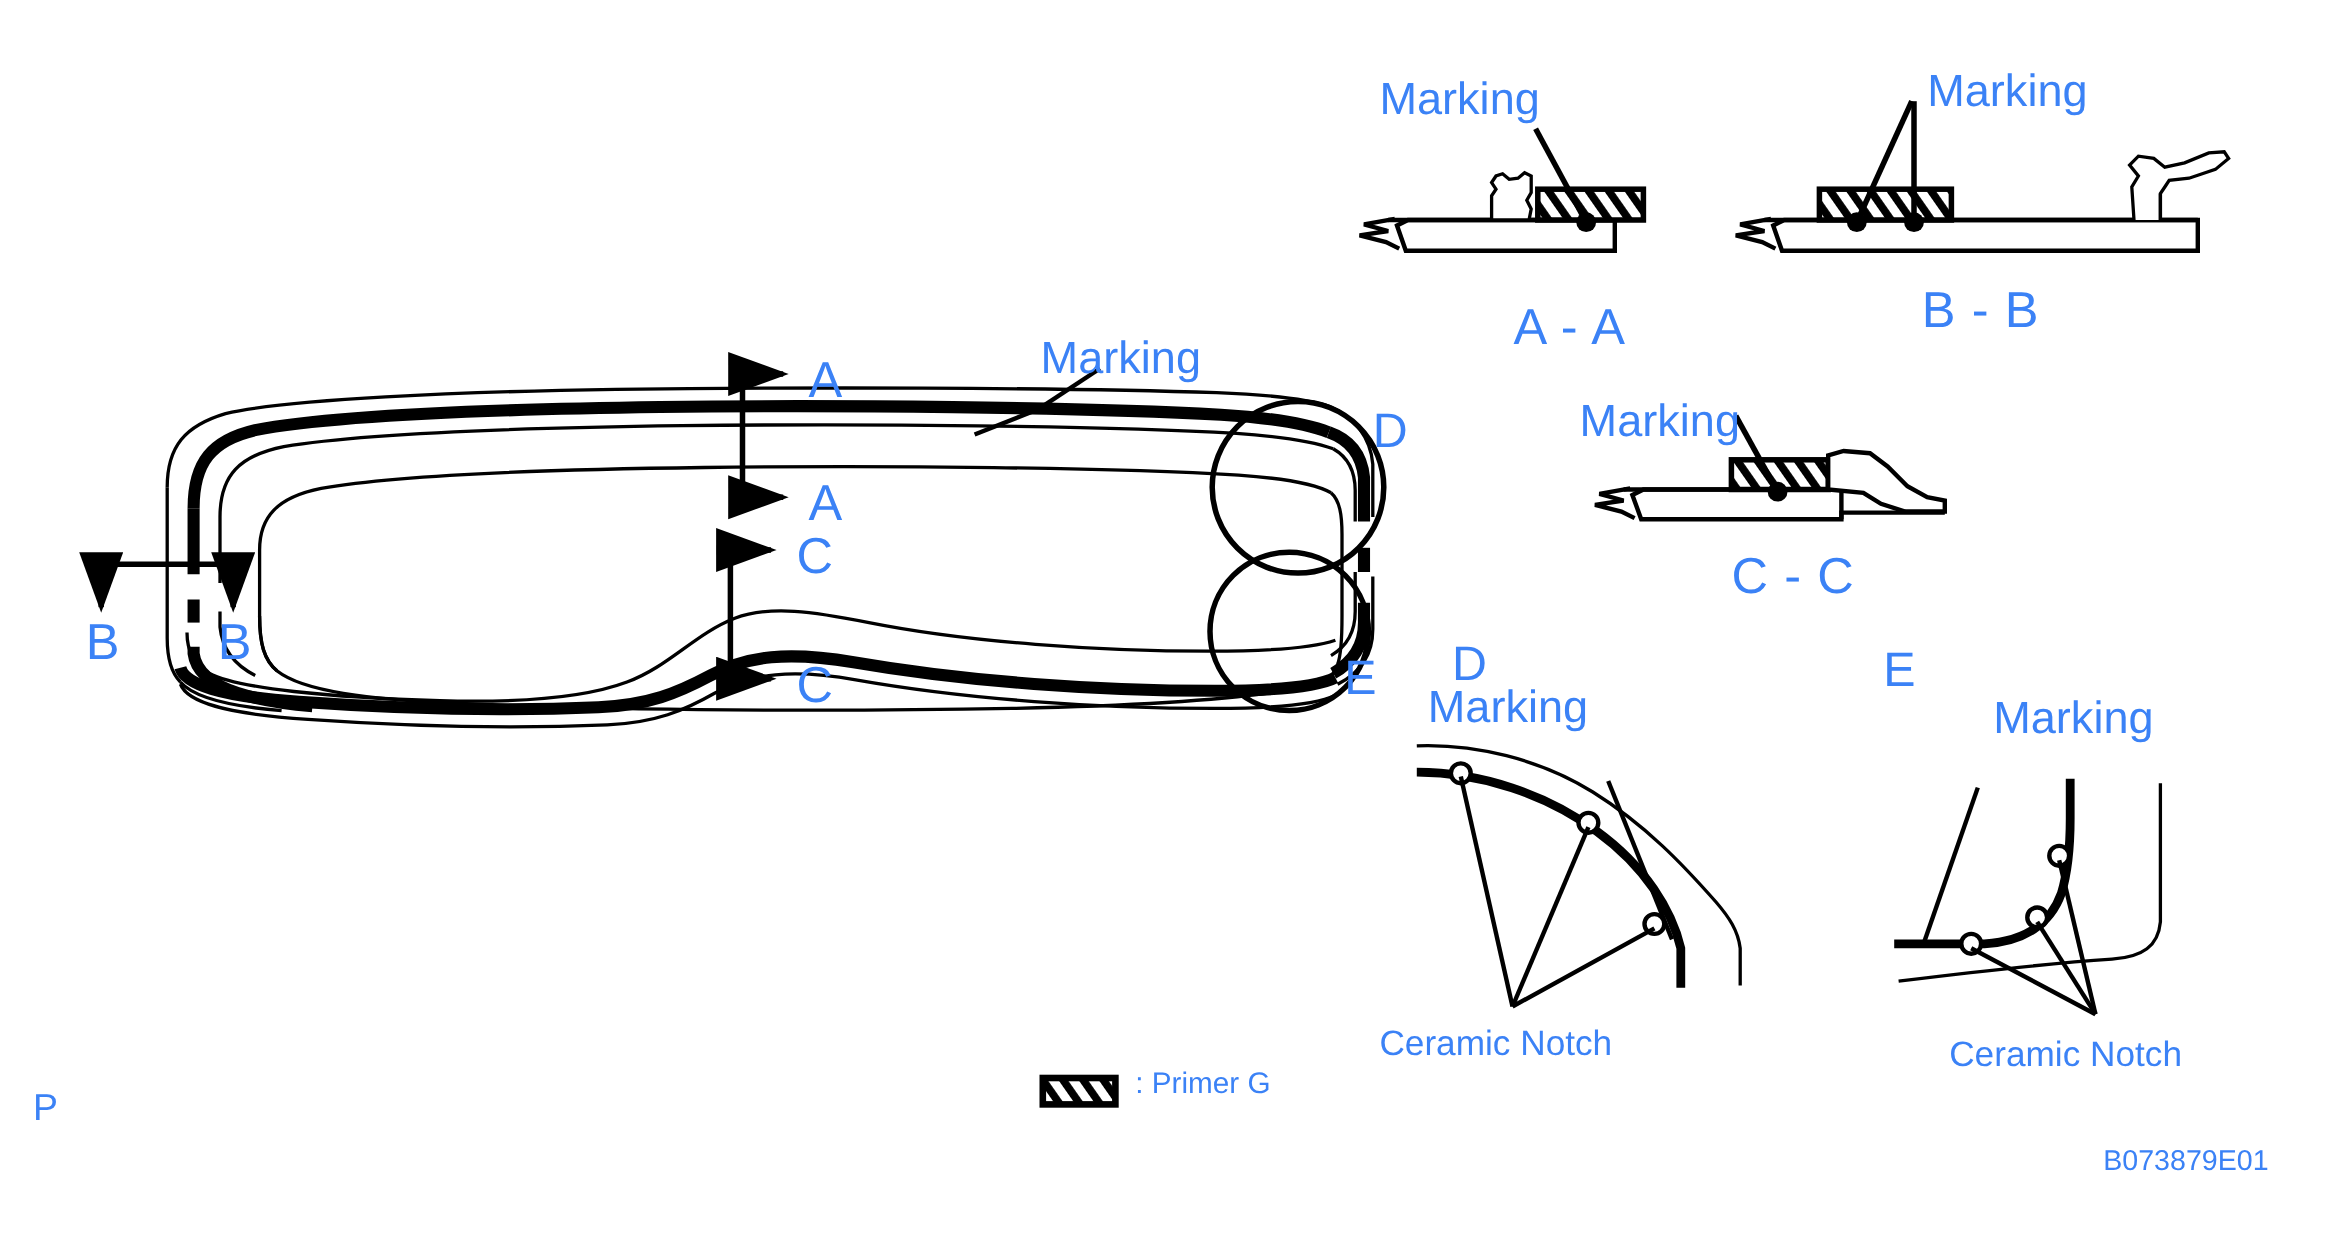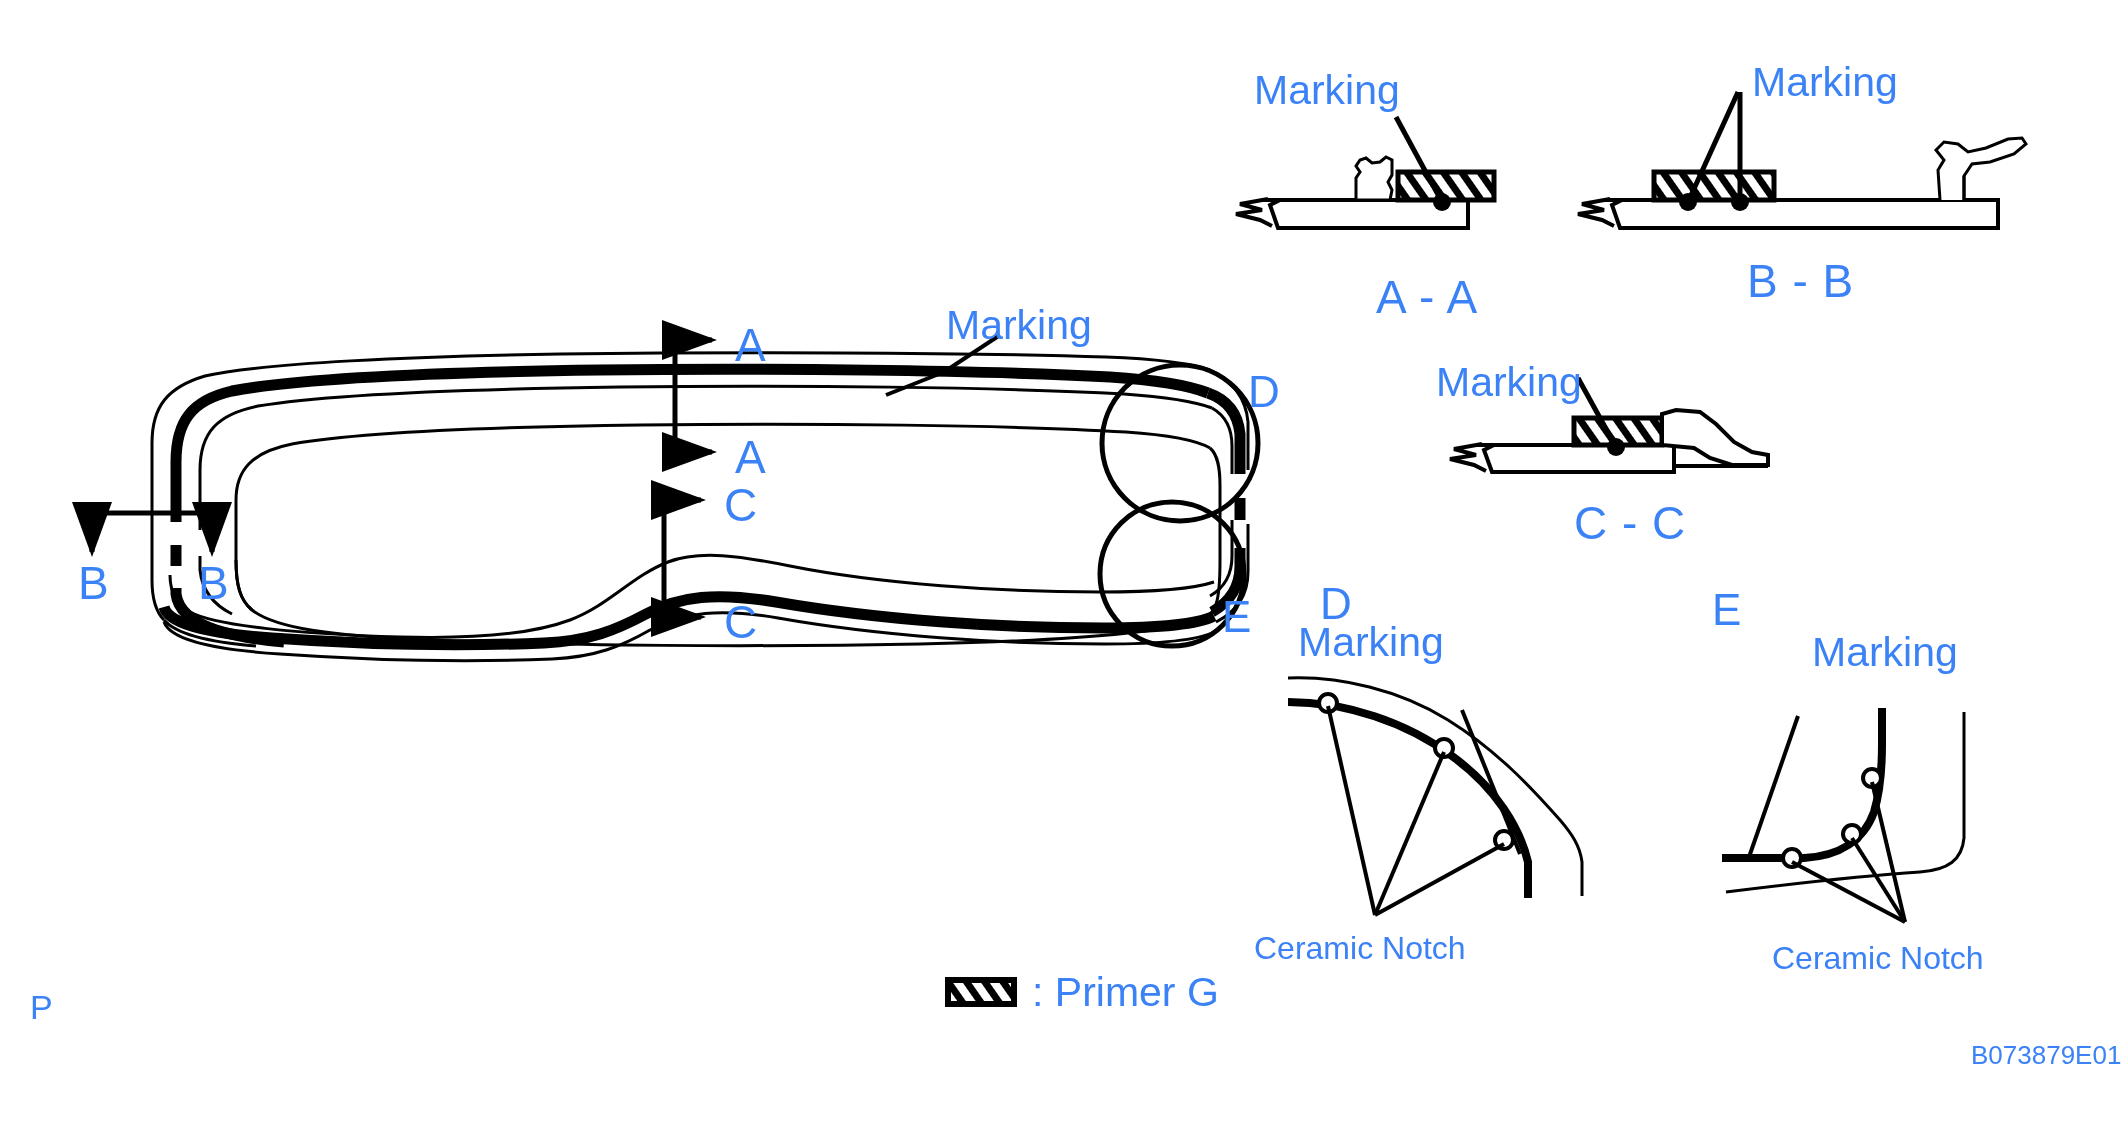--- a/index.html
+++ b/index.html
@@ -32,21 +32,21 @@
     color: #3b82f6;
     white-space: nowrap;
     line-height: 1;
     user-select: none;
   }
   .lbl-marking { font-size: 41px; }
   .lbl-section { font-size: 46px; }
   .lbl-section-title { font-size: 46px; letter-spacing: 1px; }
   .lbl-detail { font-size: 44px; }
   .lbl-notch { font-size: 32px; }
-  .lbl-legend { font-size: 41px; }
+  .lbl-legend { font-size: 27px; }
   .lbl-p { font-size: 34px; }
   .lbl-code { font-size: 26px; }
 </style>
 </head>
 <body>
 
 <div id="page">
 
   <svg viewBox="0 0 2124 1133" xmlns="http://www.w3.org/2000/svg">
     <defs>
@@ -267,15 +267,15 @@
   <div class="lbl lbl-marking" style="left:1298px; top:622px;">Marking</div>
   <div class="lbl lbl-notch" style="left:1254px; top:932px;">Ceramic Notch</div>
 
   <div class="lbl lbl-detail" style="left:1712px; top:588px;">E</div>
   <div class="lbl lbl-marking" style="left:1812px; top:632px;">Marking</div>
   <div class="lbl lbl-notch" style="left:1772px; top:942px;">Ceramic Notch</div>
 
   <div class="lbl lbl-legend" style="left:1032px; top:972px;">: Primer G</div>
 
   <div class="lbl lbl-p" style="left:30px; top:990px;">P</div>
-  <div class="lbl lbl-code" style="left:1971px; top:1042px;">B073879E01</div>
+  <div class="lbl lbl-code" style="left:1912px; top:1042px;">B073879E01</div>
 
 </div>
 
 </body></html>

